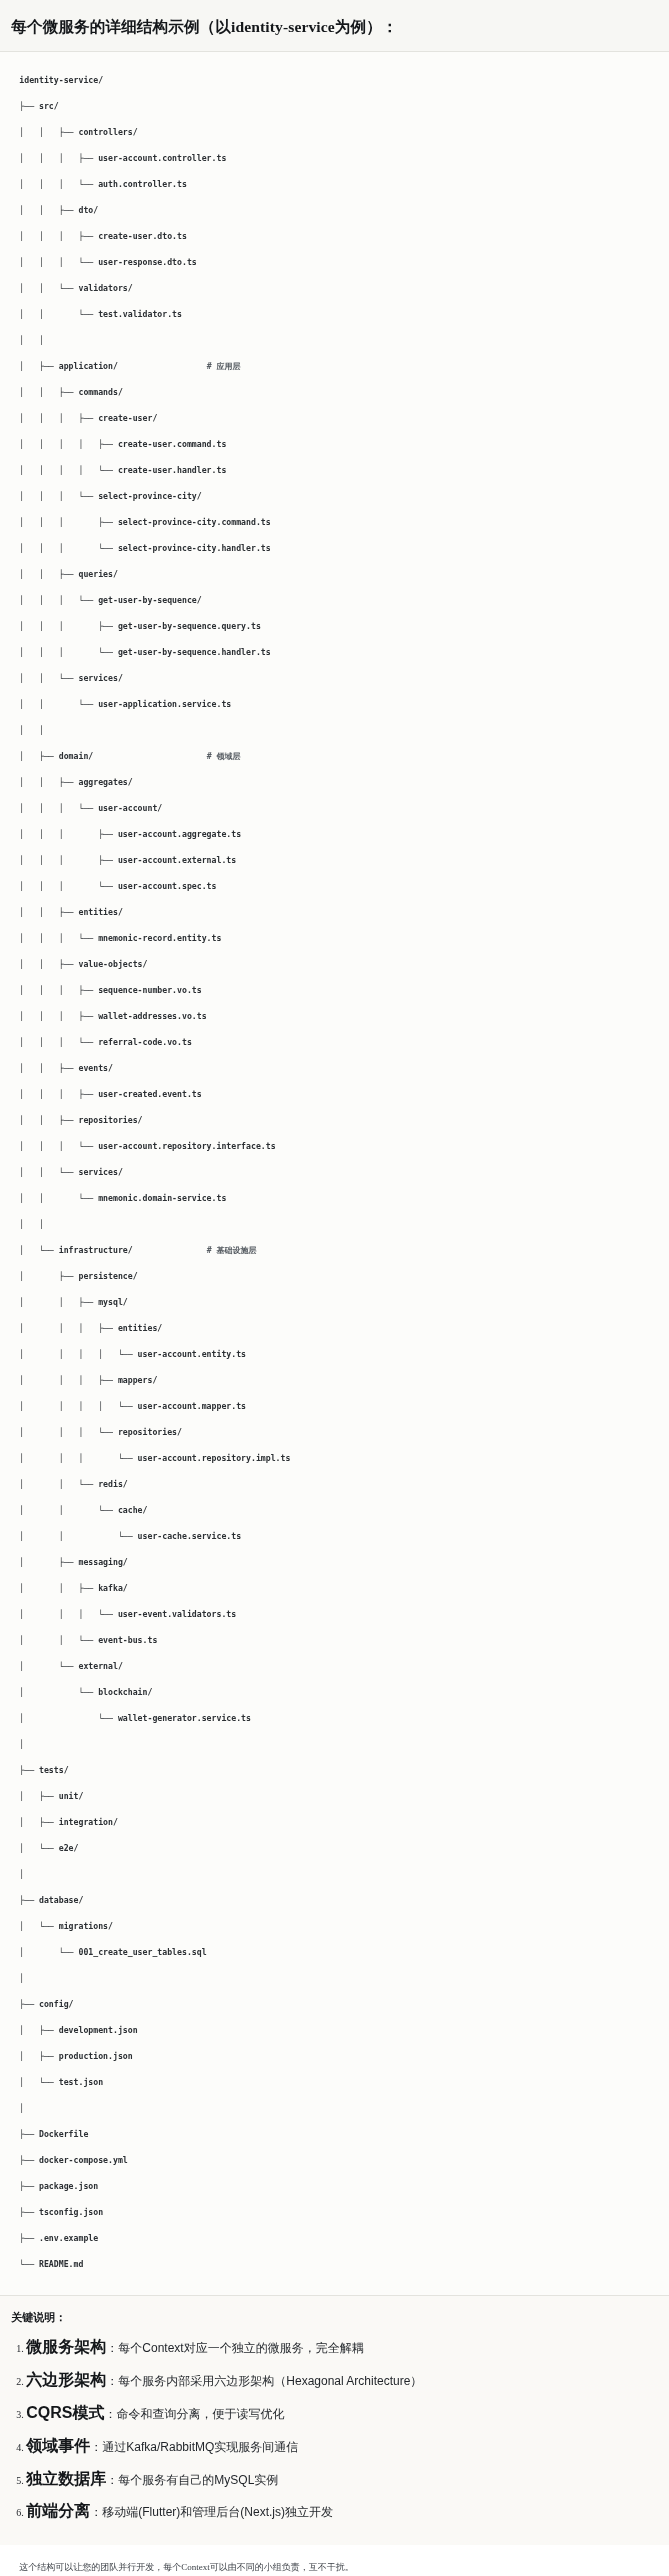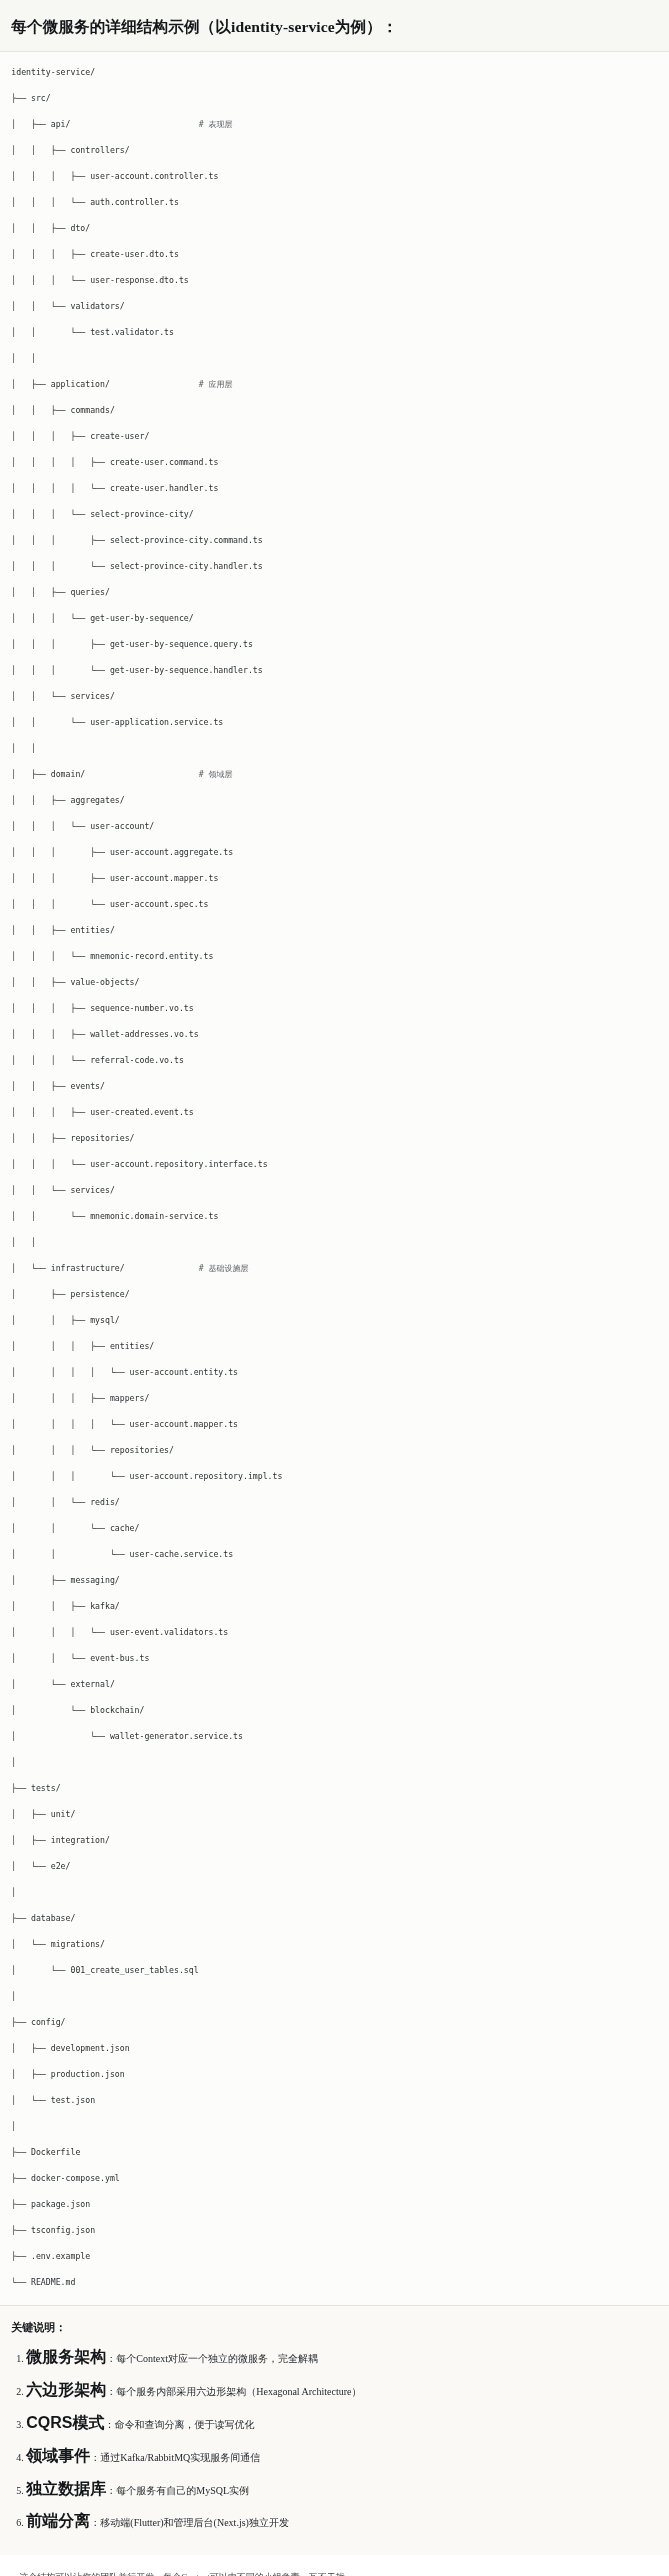--- a/index.html
+++ b/index.html
@@ -42,22 +42,23 @@
     padding: 13.8px 11.3px 16.3px 11.3px;
     box-sizing: border-box;
     border-bottom: 0.6px solid #e3e3de;
   }
   .tree {
     font-family: "DejaVu Sans Mono", "Liberation Mono", monospace;
     font-size: 8.2px;
     line-height: 13px;
     color: #2b2f33;
     white-space: pre;
-    margin: 0;
+    margin: 8px;
     tab-size: 4;
+    font-weight: bold;
   }
   .tree .row {
     white-space: pre;
     display: block;
     min-height: 13px;
   }
   .tree .comment {
     color: #555b61;
   }
   .tree .comment .cn {
@@ -89,22 +90,22 @@
   ol.notes-list li {
     margin-bottom: 8.1px;
   }
   ol.notes-list li .note-key {
     font-family: "Liberation Sans", sans-serif;
     font-weight: bold;
     font-size: 16px;
     color: #14171a;
   }
   ol.notes-list li .note-text {
-    font-family: Liberation Serif, serif;
-    font-size: 10px;
+    font-family: Liberation Sans, sans-serif;
+    font-size: 12px;
   }
 
   .closing-band {
     background: #ffffff;
     padding: 7.5px 11.3px 11.3px 11.3px;
     box-sizing: border-box;
   }
   .closing-text {
     font-family: "Liberation Serif", serif;
     font-size: 9px;
@@ -118,21 +119,20 @@
 
 <div class="page">
 
   <div class="heading-band">
     <h1 class="heading-title">每个微服务的详细结构示例（以identity-service为例）：</h1>
   </div>
 
   <div class="code-block">
     <pre class="tree"><code><span class="row">identity-service/</span>
 <span class="row">├── src/</span>
-<span class="row"><span>│   ├── api/                          </span><span class="comment"># <span class="cn">表现层</span></span></span>
 <span class="row">│   │   ├── controllers/</span>
 <span class="row">│   │   │   ├── user-account.controller.ts</span>
 <span class="row">│   │   │   └── auth.controller.ts</span>
 <span class="row">│   │   ├── dto/</span>
 <span class="row">│   │   │   ├── create-user.dto.ts</span>
 <span class="row">│   │   │   └── user-response.dto.ts</span>
 <span class="row">│   │   └── validators/</span>
 <span class="row">│   │       └── test.validator.ts</span>
 <span class="row">│   │</span>
 <span class="row"><span>│   ├── application/                  </span><span class="comment"># <span class="cn">应用层</span></span></span>
@@ -147,21 +147,21 @@
 <span class="row">│   │   │   └── get-user-by-sequence/</span>
 <span class="row">│   │   │       ├── get-user-by-sequence.query.ts</span>
 <span class="row">│   │   │       └── get-user-by-sequence.handler.ts</span>
 <span class="row">│   │   └── services/</span>
 <span class="row">│   │       └── user-application.service.ts</span>
 <span class="row">│   │</span>
 <span class="row"><span>│   ├── domain/                       </span><span class="comment"># <span class="cn">领域层</span></span></span>
 <span class="row">│   │   ├── aggregates/</span>
 <span class="row">│   │   │   └── user-account/</span>
 <span class="row">│   │   │       ├── user-account.aggregate.ts</span>
-<span class="row">│   │   │       ├── user-account.mapper.ts</span>
+<span class="row">│   │   │       ├── user-account.external.ts</span>
 <span class="row">│   │   │       └── user-account.spec.ts</span>
 <span class="row">│   │   ├── entities/</span>
 <span class="row">│   │   │   └── mnemonic-record.entity.ts</span>
 <span class="row">│   │   ├── value-objects/</span>
 <span class="row">│   │   │   ├── sequence-number.vo.ts</span>
 <span class="row">│   │   │   ├── wallet-addresses.vo.ts</span>
 <span class="row">│   │   │   └── referral-code.vo.ts</span>
 <span class="row">│   │   ├── events/</span>
 <span class="row">│   │   │   ├── user-created.event.ts</span>
 <span class="row">│   │   ├── repositories/</span>

